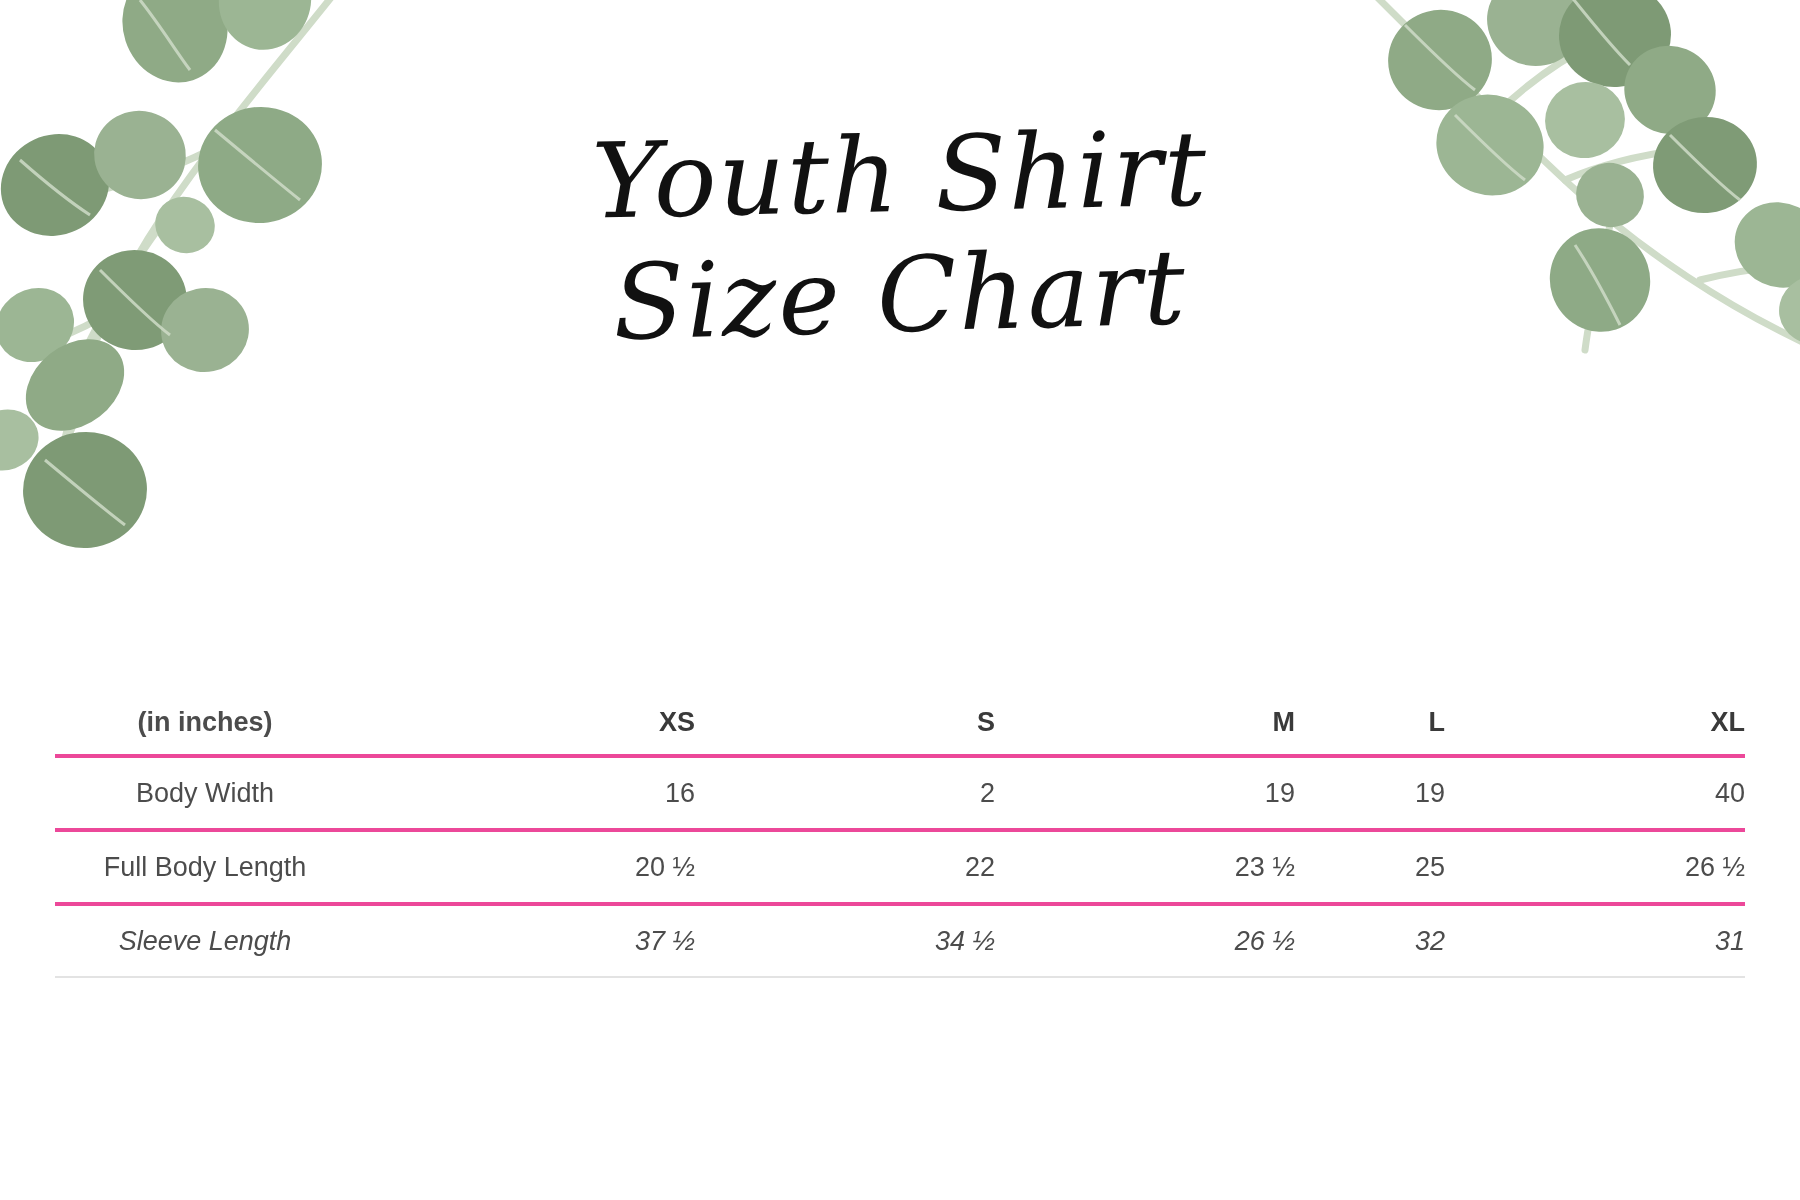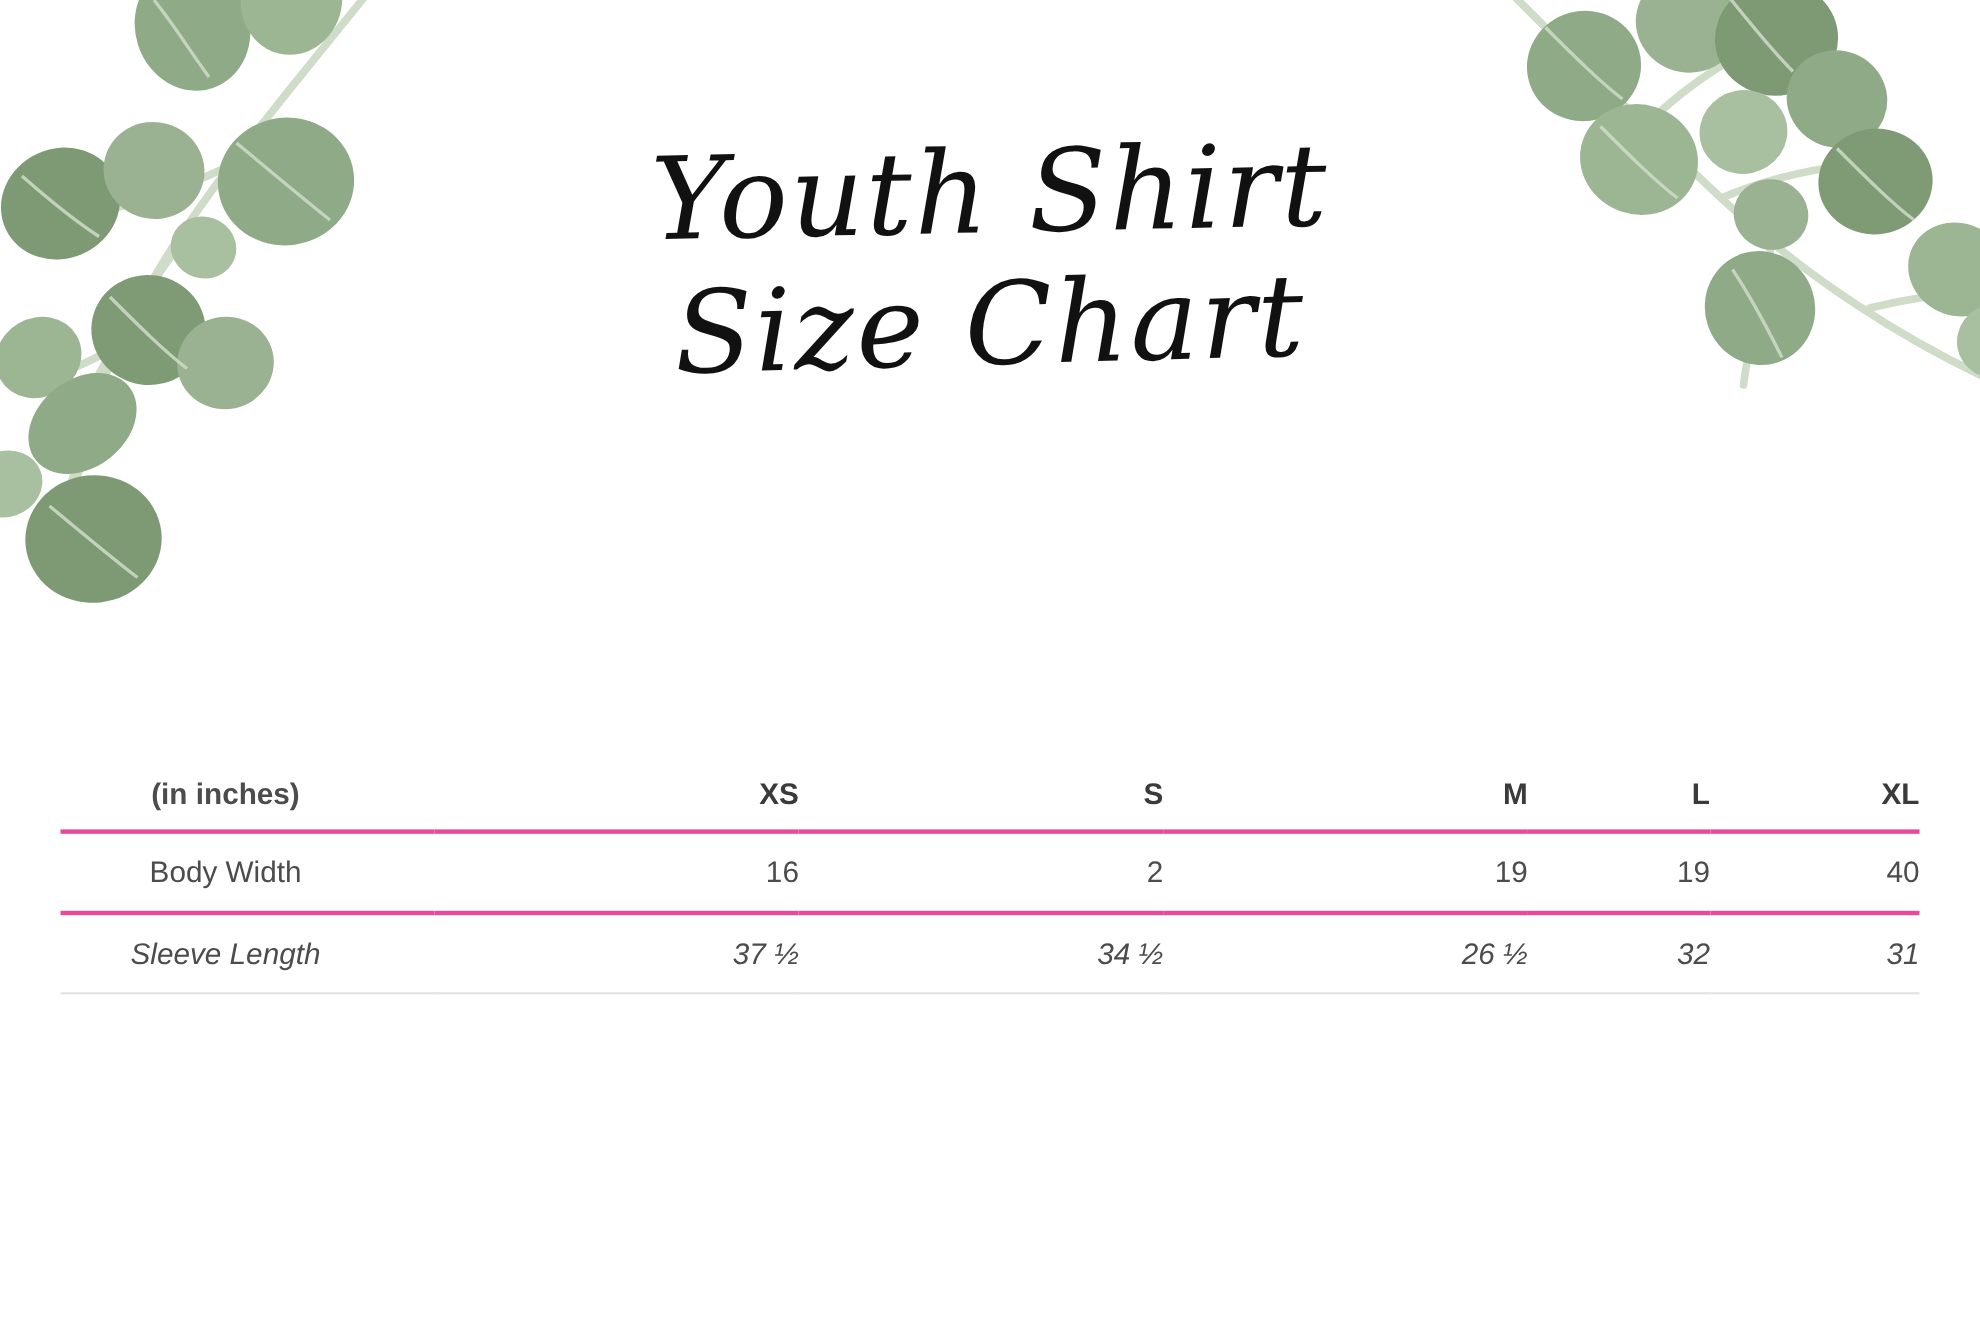--- a/index.html
+++ b/index.html
@@ -200,20 +200,28 @@
       <tbody>
         <tr>
           <td class="rowlabel">Body Width</td>
           <td>16</td>
           <td>2</td>
           <td>19</td>
           <td>19</td>
           <td>40</td>
         </tr>
         <tr>
+          <td class="rowlabel">Full Body Length</td>
+          <td>20 ½</td>
+          <td>22</td>
+          <td>23 ½</td>
+          <td>25</td>
+          <td>26 ½</td>
+        </tr>
+        <tr>
           <td class="rowlabel">Sleeve Length</td>
           <td>37 ½</td>
           <td>34 ½</td>
           <td>26 ½</td>
           <td>32</td>
           <td>31</td>
         </tr>
       </tbody>
     </table>
   </div>

